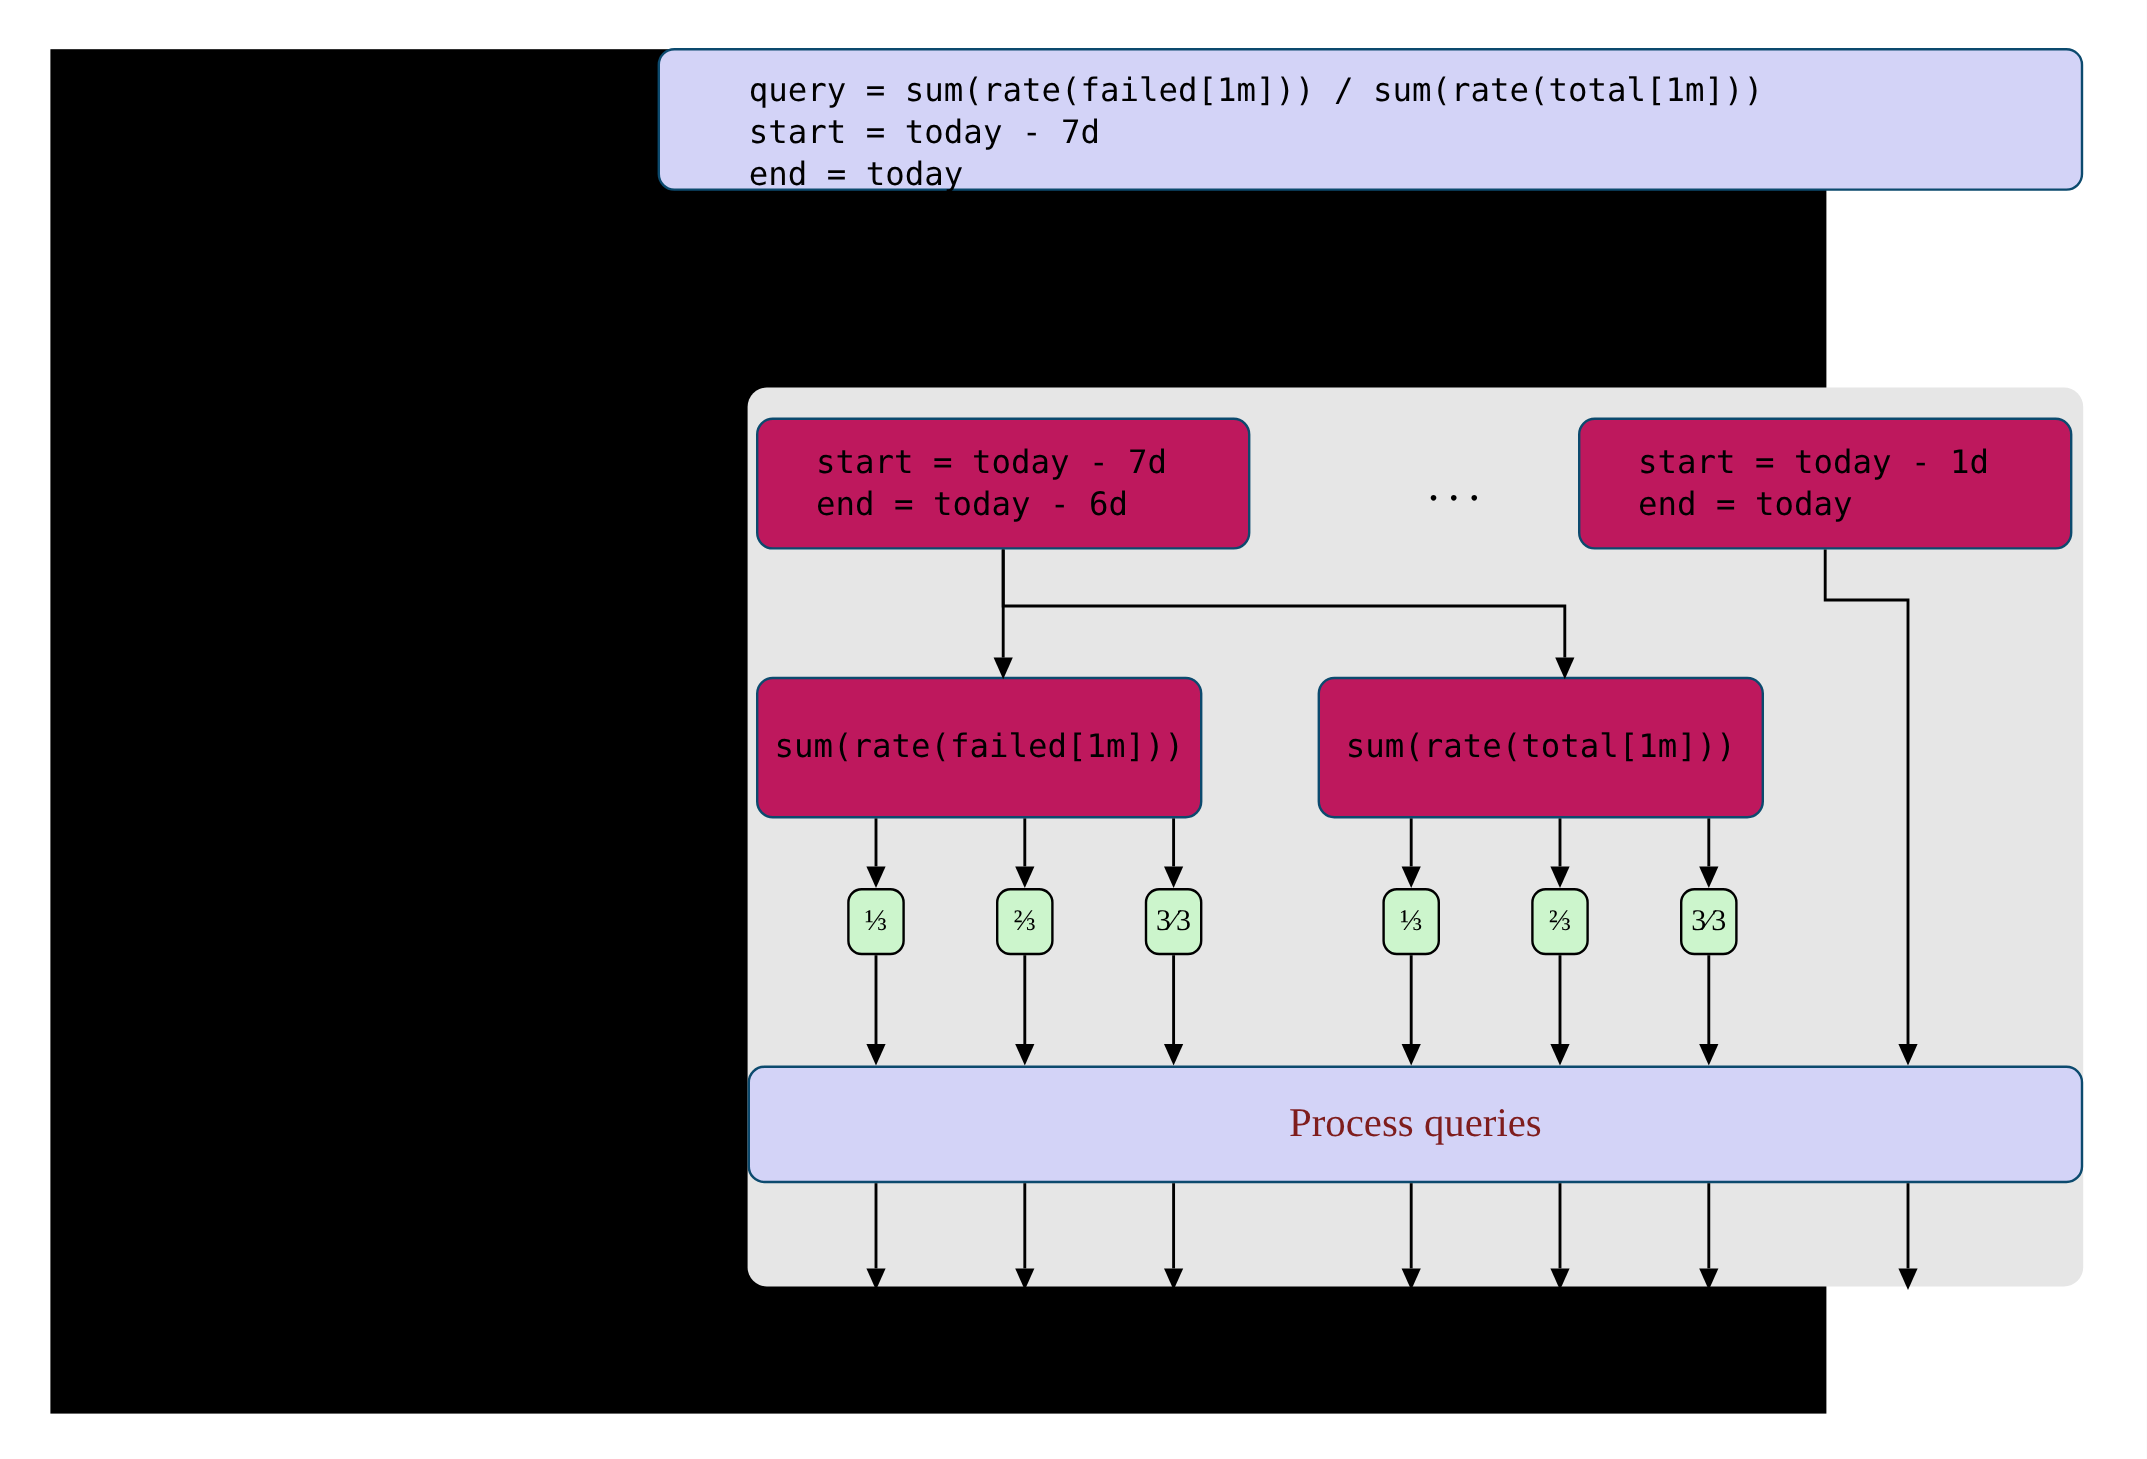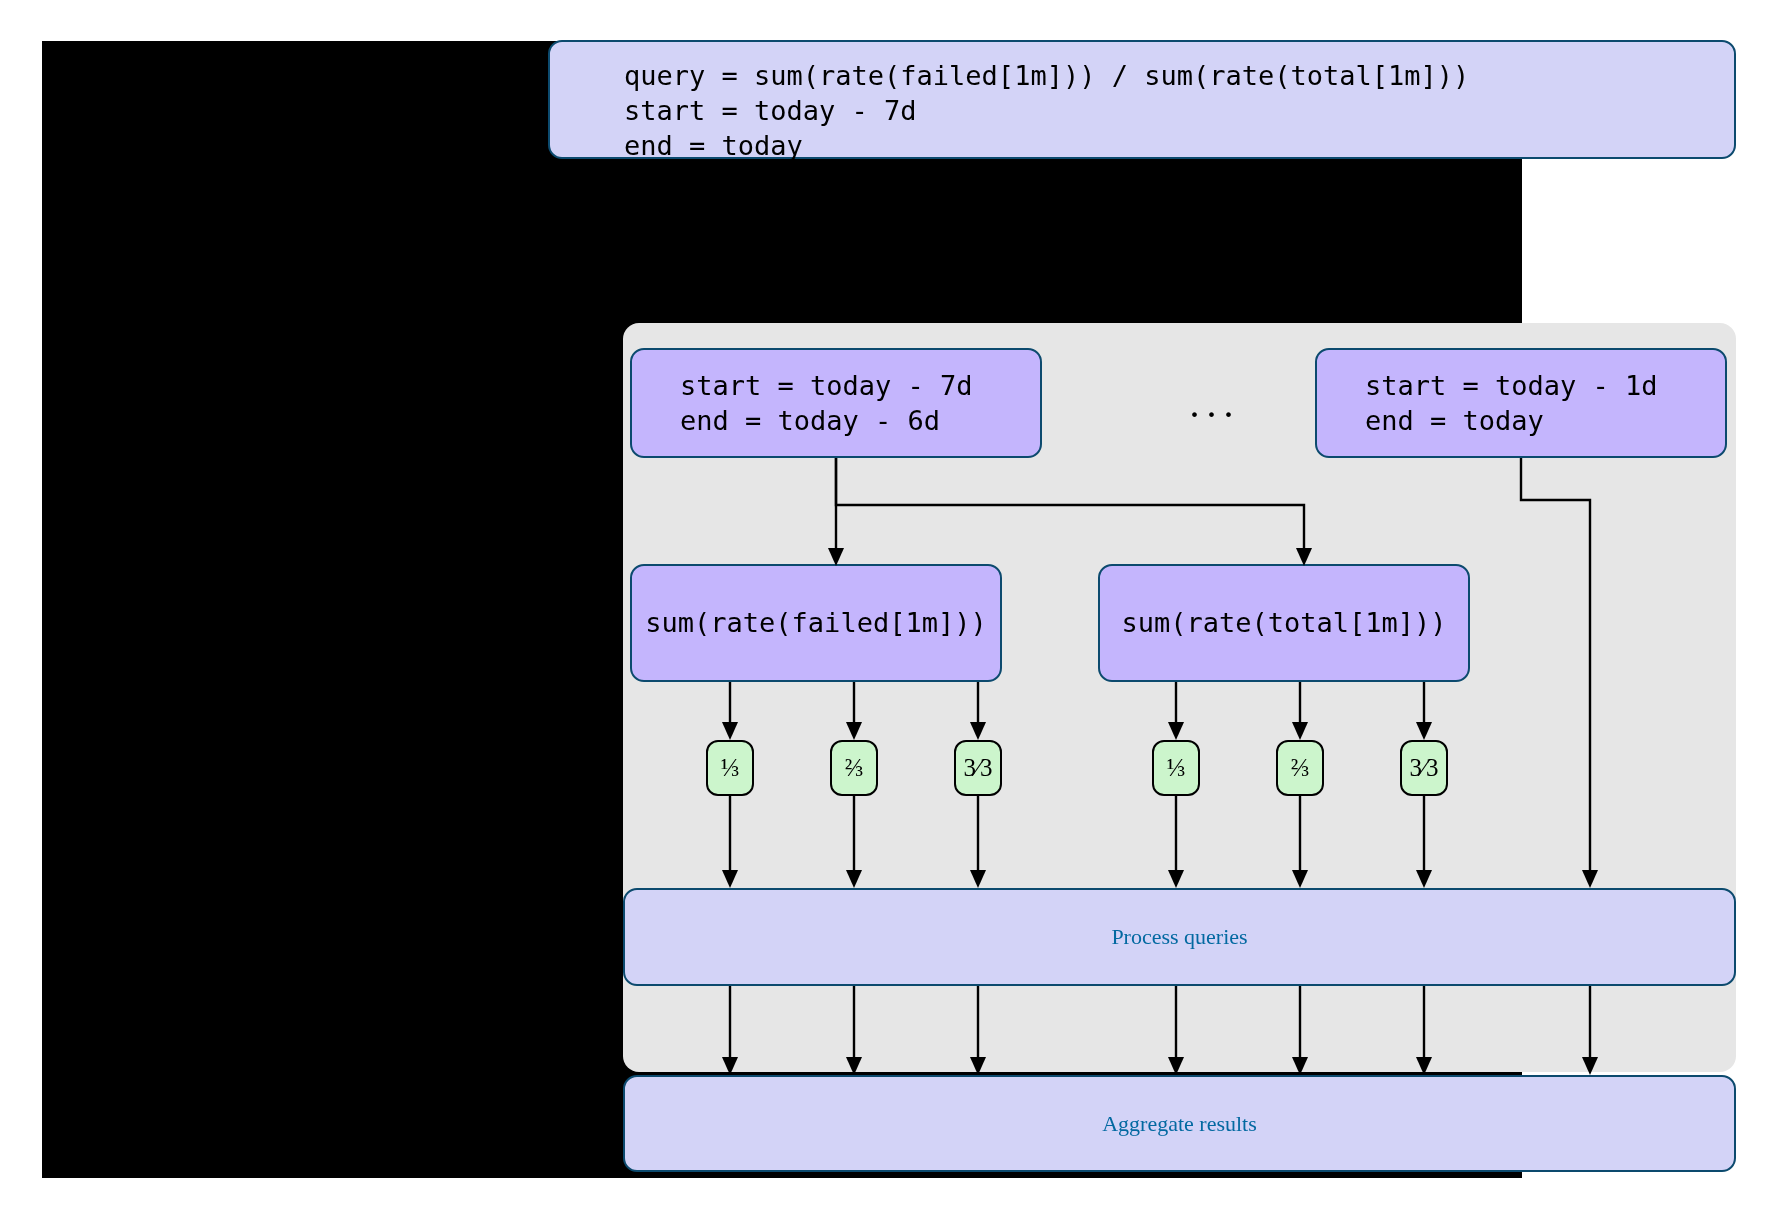--- a/index.html
+++ b/index.html
@@ -38,26 +38,26 @@
   .mono {
     font-family: "DejaVu Sans Mono", "Liberation Mono", monospace;
     font-size: 27px;
     line-height: 1.30;
     color: #000000;
     white-space: pre;
     letter-spacing: 0px;
   }
   .serif-label {
     font-family: "Liberation Serif", "DejaVu Serif", serif;
-    font-size: 22px;
-    color: #0369a1;
+    font-size: 34px;
+    color: #7f1d1d;
   }
 
   .purple { background: #d3d3f7; }
-  .orange { background: #c4b5fd; }
+  .orange { background: #be185d; }
 
   
   #top-query-box {
     left: 548px;
     top: 40px;
     width: 1188px;
     height: 119px;
     padding: 12px 0 12px 74px;
     align-items: flex-start;
   }
@@ -182,23 +182,20 @@
   <div class="chip" style="left:706px;">⅓</div>
   <div class="chip" style="left:830px;">⅔</div>
   <div class="chip" style="left:954px;">3⁄3</div>
   <div class="chip" style="left:1152px;">⅓</div>
   <div class="chip" style="left:1276px;">⅔</div>
   <div class="chip" style="left:1400px;">3⁄3</div>
 
   <div class="rbox purple stage-bar" id="process-queries">
     <span class="serif-label">Process queries</span>
   </div>
-  <div class="rbox purple stage-bar" id="aggregate-results">
-    <span class="serif-label">Aggregate results</span>
-  </div>
 
   <svg id="connectors" viewBox="0 0 1789 1216">
 
     <g>
       <path d="M 836 458 L 836 548"></path>
       <polygon points="828,548 844,548 836,566"></polygon>
     </g>
     <g>
       <path d="M 836 458 L 836 505 L 1304 505 L 1304 548"></path>
       <polygon points="1296,548 1312,548 1304,566"></polygon>

